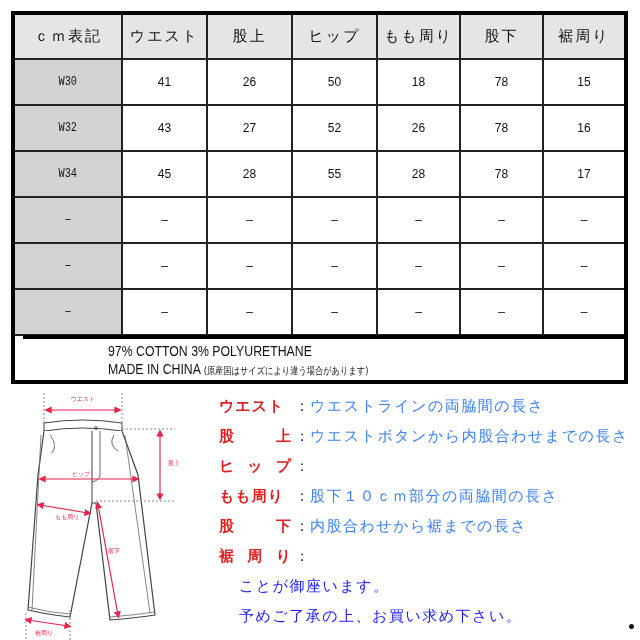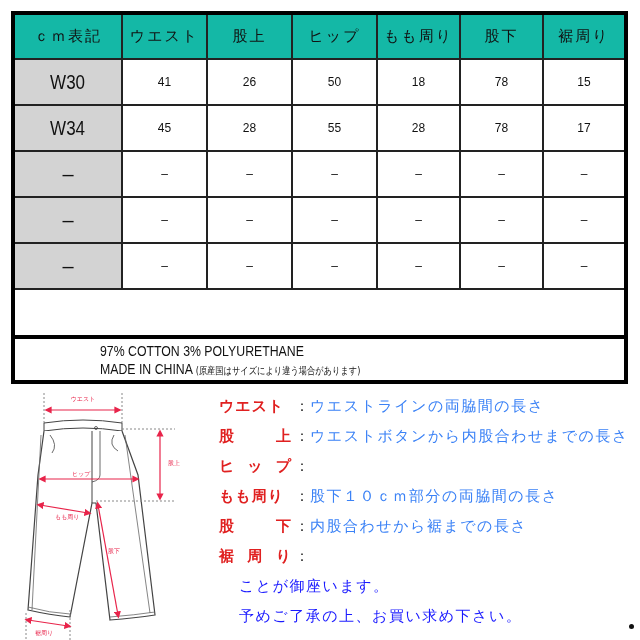--- a/index.html
+++ b/index.html
@@ -14,33 +14,33 @@
     border-collapse: collapse; width: 100%; table-layout: fixed;
   }
   table.size-table td, table.size-table th {
     border: 2px solid #222; text-align: center; vertical-align: middle;
     height: 46px; font-weight: normal;
   }
   table.size-table tr:first-child th { border-top: none; }
   table.size-table th:first-child, table.size-table td:first-child { border-left: none; }
   table.size-table th:last-child, table.size-table td:last-child { border-right: none; }
   table.size-table th {
-    background: #14b8a6; font-size: 15px; letter-spacing: 2px; height: 44px; margin-top: 24px;
+    background: #e5e5e5; font-size: 15px; letter-spacing: 2px; height: 44px; margin-top: 24px;
   }
   table.size-table td.size-label {
-    background: #d3d3d3; font-family: Liberation Sans, sans-serif;
-    font-size: 20px; transform-origin: center;
+    background: #d3d3d3; font-family: Liberation Mono, monospace;
+    font-size: 12px; transform-origin: center;
   }
   table.size-table td.val {
     font-family: "Liberation Sans", sans-serif; font-size: 12px;
   }
   .narrow { display: inline-block; transform: scaleX(0.85); }
 
   .footer-row {
-    position: absolute; left: 0; right: 0; bottom: 0; height: 45px;
+    position: absolute; left: 8px; right: 0; bottom: 0; height: 45px;
     border-top: 4px solid #000; background: #fff;
     padding-left: 85px; padding-top: 3px;
   }
   .footer-line {
     font-family: "Liberation Sans", sans-serif; font-size: 15px; line-height: 18px;
     display: block; transform: scaleX(0.82); transform-origin: left center; white-space: nowrap;
   }
   .footer-note { font-size: 10px; font-family: "DejaVu Sans", sans-serif; }
 
   .diagram { position: absolute; left: 10px; top: 385px; width: 200px; height: 255px; }
@@ -85,20 +85,29 @@
     <tr>
       <td class="size-label"><span class="narrow">W30</span></td>
       <td class="val">41</td>
       <td class="val">26</td>
       <td class="val">50</td>
       <td class="val">18</td>
       <td class="val">78</td>
       <td class="val">15</td>
     </tr>
     <tr>
+      <td class="size-label"><span class="narrow">W32</span></td>
+      <td class="val">43</td>
+      <td class="val">27</td>
+      <td class="val">52</td>
+      <td class="val">26</td>
+      <td class="val">78</td>
+      <td class="val">16</td>
+    </tr>
+    <tr>
       <td class="size-label"><span class="narrow">W34</span></td>
       <td class="val">45</td>
       <td class="val">28</td>
       <td class="val">55</td>
       <td class="val">28</td>
       <td class="val">78</td>
       <td class="val">17</td>
     </tr>
     <tr>
       <td class="size-label">–</td>

